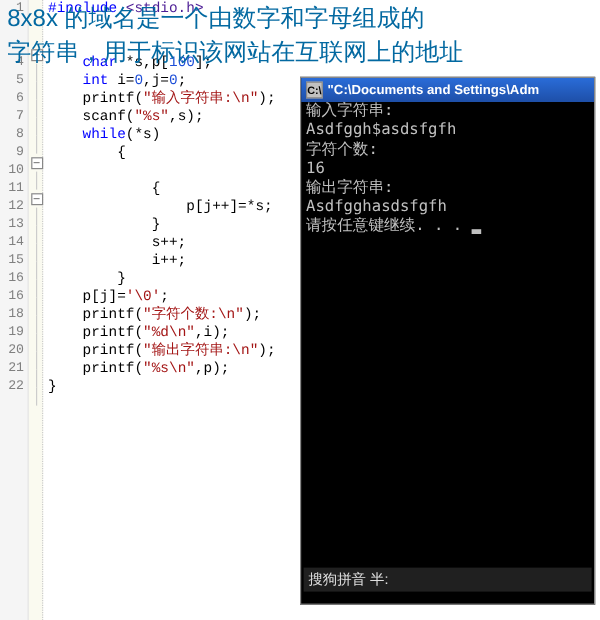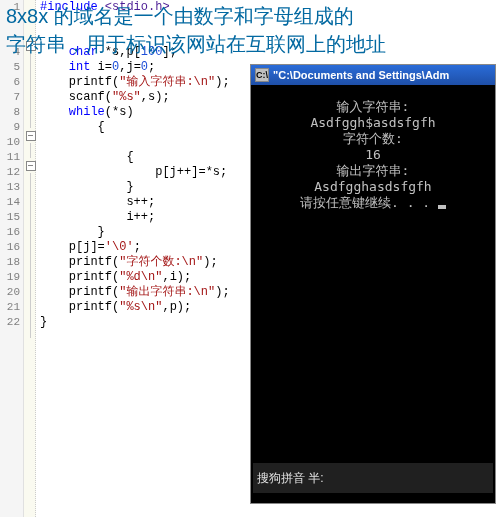--- a/index.html
+++ b/index.html
@@ -19,24 +19,24 @@
   .ct { padding-left: 4px; white-space: pre; }
   .kw { color: #0000ff; }
   .str { color: #a31515; }
   .num { color: #1d4ed8; }
   .cmt { color: #4c1d95; }
 
   .console { position: absolute; top: 64px; left: 250px; width: 246px; height: 440px; background: #000; border: 1px solid #888; }
   .titlebar { height: 20px; background: linear-gradient(#2a6cd8, #1e4fa8); display: flex; align-items: center; padding: 0 4px; font-size: 11px; color: #fff; font-family: "Microsoft YaHei", sans-serif; }
   .tb-icon { width: 14px; height: 14px; background: #c0c0c0; color: #000; font-size: 9px; font-weight: bold; display: flex; align-items: center; justify-content: center; margin-right: 4px; border: 1px solid #888; }
   .tb-title { font-weight: bold; white-space: nowrap; overflow: hidden; }
-  .term { padding: 14px 4px; font-family: "SimSun", Consolas, monospace; font-size: 13px; line-height: 16px; color: #c0c0c0; text-align: center; }
+  .term { padding: 0 4px; font-family: "SimSun", Consolas, monospace; font-size: 13px; line-height: 16px; color: #c0c0c0; }
   .term-line { white-space: pre; }
   .cursor { display: inline-block; width: 8px; height: 4px; background: #c0c0c0; vertical-align: bottom; margin-bottom: 2px; }
-  .ime { position: absolute; bottom: 10px; left: 2px; right: 2px; height: 30px; background: #202020; color: #e0e0e0; font-size: 12px; padding: 1px 4px; display: flex; align-items: center; font-family: "SimSun", sans-serif; }
+  .ime { position: absolute; bottom: 10px; left: 2px; right: 2px; height: 20px; background: #202020; color: #e0e0e0; font-size: 12px; padding: 1px 4px; display: flex; align-items: center; font-family: "SimSun", sans-serif; }
 </style>
 </head>
 <body>
 
 <div class="overlay-text">
   <span>8x8x 的域名是一个由数字和字母组成的</span>
   <span class="line2">字符串，用于标识该网站在互联网上的地址</span>
 </div>
 
 <div class="editor-area">

